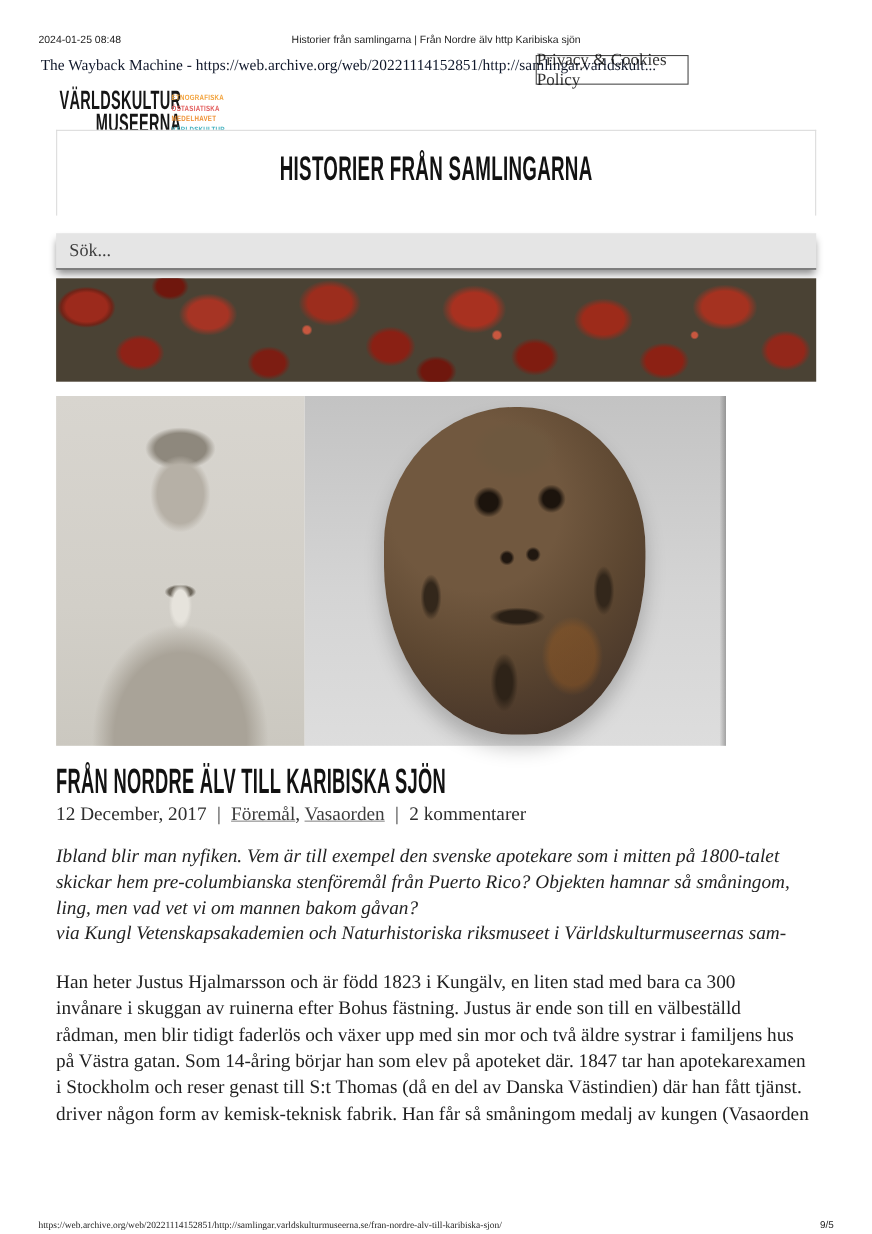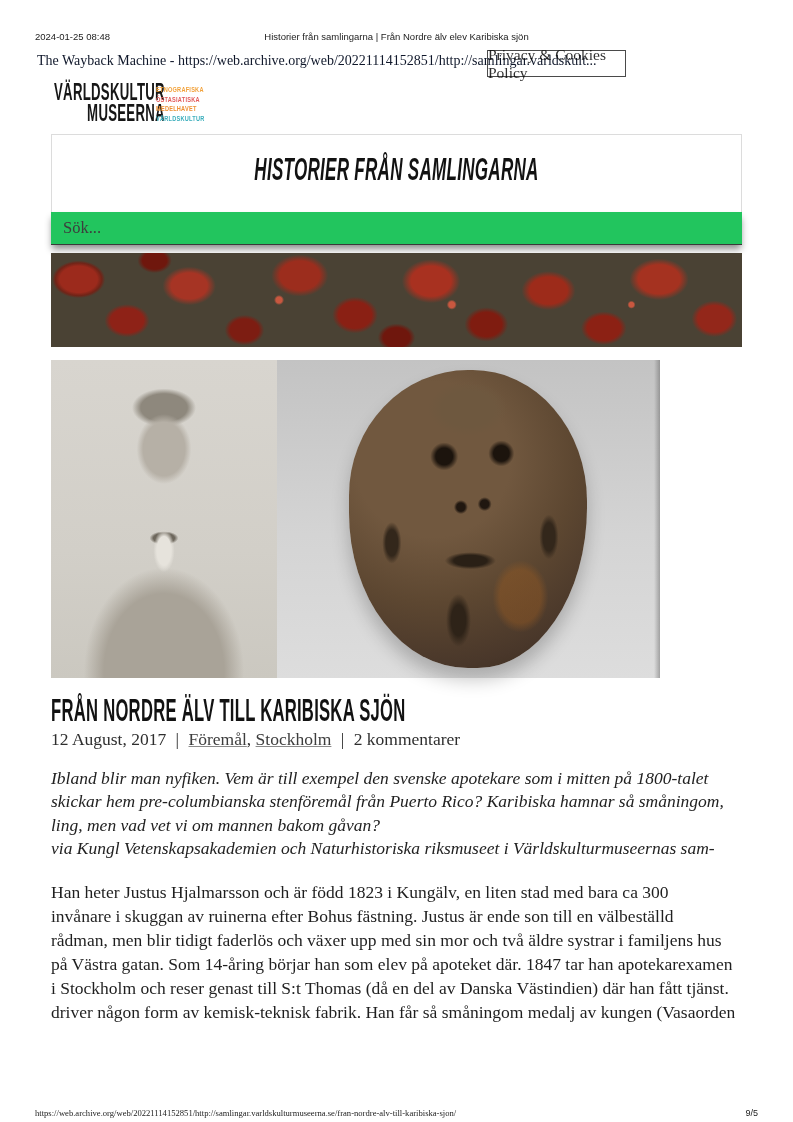--- a/index.html
+++ b/index.html
@@ -33,32 +33,32 @@
     transform:scaleX(.55); transform-origin:left top; letter-spacing:.5px; white-space:nowrap;
   }
   .logo-mini {
     position:absolute; top:69px; left:156px;
     font-family:"Liberation Sans",sans-serif; font-weight:bold; font-size:7px;
     line-height:9.6px; letter-spacing:.3px; transform:scaleX(.8); transform-origin:left top; white-space:nowrap;
   }
 
   
   .masthead {
-    position:absolute; top:118px; left:51px; width:691px; height:78px;
-    background:#fff; border:1px solid #dcdcdc; border-bottom:none;font-style:italic;
+    position:absolute; top:102px; left:51px; width:691px; height:78px;
+    background:#fff; border:1px solid #dcdcdc; border-bottom:none;
   }
   .site-title {
     margin-top:17px; text-align:center;
     font-family:"Liberation Sans",sans-serif; font-weight:bold; font-size:31px;
     color:#121212; letter-spacing:.5px; white-space:nowrap;
     transform:scaleX(.55); transform-origin:center top;
   }
   .search-bar {
     position:absolute; top:196px; left:51px; width:691px; height:33px;
-    background:#22c55e; border-bottom:1px solid #3a3a3a;
+    background:#e5e5e5; border-bottom:1px solid #3a3a3a;
     box-shadow:0 5px 7px -1px rgba(0,0,0,.45);
     display:flex; align-items:center; padding-left:12px;
   }
   .search-bar input {
     border:none; outline:none; width:640px; background:transparent;
     font-family:"Liberation Serif",serif; font-size:16.5px; color:#333;
   }
   .search-bar input::placeholder { color:#3d3d3d; opacity:1; }
 
   
@@ -138,21 +138,21 @@
   .intro { position:absolute; top:751px; left:51px; width:700px; font-style:italic; font-size:17.5px; line-height:23.4px; color:#222; }
   .bodytext { position:absolute; top:864px; left:51px; width:700px; font-size:17.5px; line-height:24px; color:#1f1f1f; }
   .intro div, .bodytext div { white-space:nowrap; }
 </style>
 </head>
 <body>
 
 <div class="page">
 
   <div class="ph-left sans">2024-01-25 08:48</div>
-  <div class="ph-title sans">Historier från samlingarna | Från Nordre älv elev Karibiska sjön</div>
+  <div class="ph-title sans">Historier från samlingarna | Från Nordre älv http Karibiska sjön</div>
 
   <div class="wayback">The Wayback Machine - https://web.archive.org/web/20221114152851/http://samlingar.varldskult...</div>
   <div class="overlay-box">
     <span>Privacy &amp; Cookies Policy</span>
   </div>
 
   <div class="logo-main">
     <div>VÄRLDSKULTUR</div>
     <div>MUSEERNA</div>
   </div>
@@ -175,31 +175,31 @@
   <div class="post-image">
     <div class="portrait"></div>
     <div class="stone-panel">
       <div class="stone"></div>
     </div>
   </div>
 
   <div class="post-title">FRÅN NORDRE ÄLV TILL KARIBISKA SJÖN</div>
 
   <div class="post-meta">
-    <span>12 August, 2017</span>
+    <span>12 December, 2017</span>
     <span class="pipe">|</span>
     <span class="meta-link">Föremål</span><span>,</span>
-    <span class="meta-link">Stockholm</span>
+    <span class="meta-link">Vasaorden</span>
     <span class="pipe">|</span>
     <span>2 kommentarer</span>
   </div>
 
   <div class="intro">
     <div>Ibland blir man nyfiken. Vem är till exempel den svenske apotekare som i mitten på 1800-talet</div>
-    <div>skickar hem pre-columbianska stenföremål från Puerto Rico? Karibiska hamnar så småningom,</div>
+    <div>skickar hem pre-columbianska stenföremål från Puerto Rico? Objekten hamnar så småningom,</div>
     <div>ling, men vad vet vi om mannen bakom gåvan?</div>
     <div>via Kungl Vetenskapsakademien och Naturhistoriska riksmuseet i Världskulturmuseernas sam-</div>
   </div>
 
   <div class="bodytext">
     <div>Han heter Justus Hjalmarsson och är född 1823 i Kungälv, en liten stad med bara ca 300</div>
     <div>invånare i skuggan av ruinerna efter Bohus fästning. Justus är ende son till en välbeställd</div>
     <div>rådman, men blir tidigt faderlös och växer upp med sin mor och två äldre systrar i familjens hus</div>
     <div>på Västra gatan. Som 14-åring börjar han som elev på apoteket där. 1847 tar han apotekarexamen</div>
     <div>i Stockholm och reser genast till S:t Thomas (då en del av Danska Västindien) där han fått tjänst.</div>

